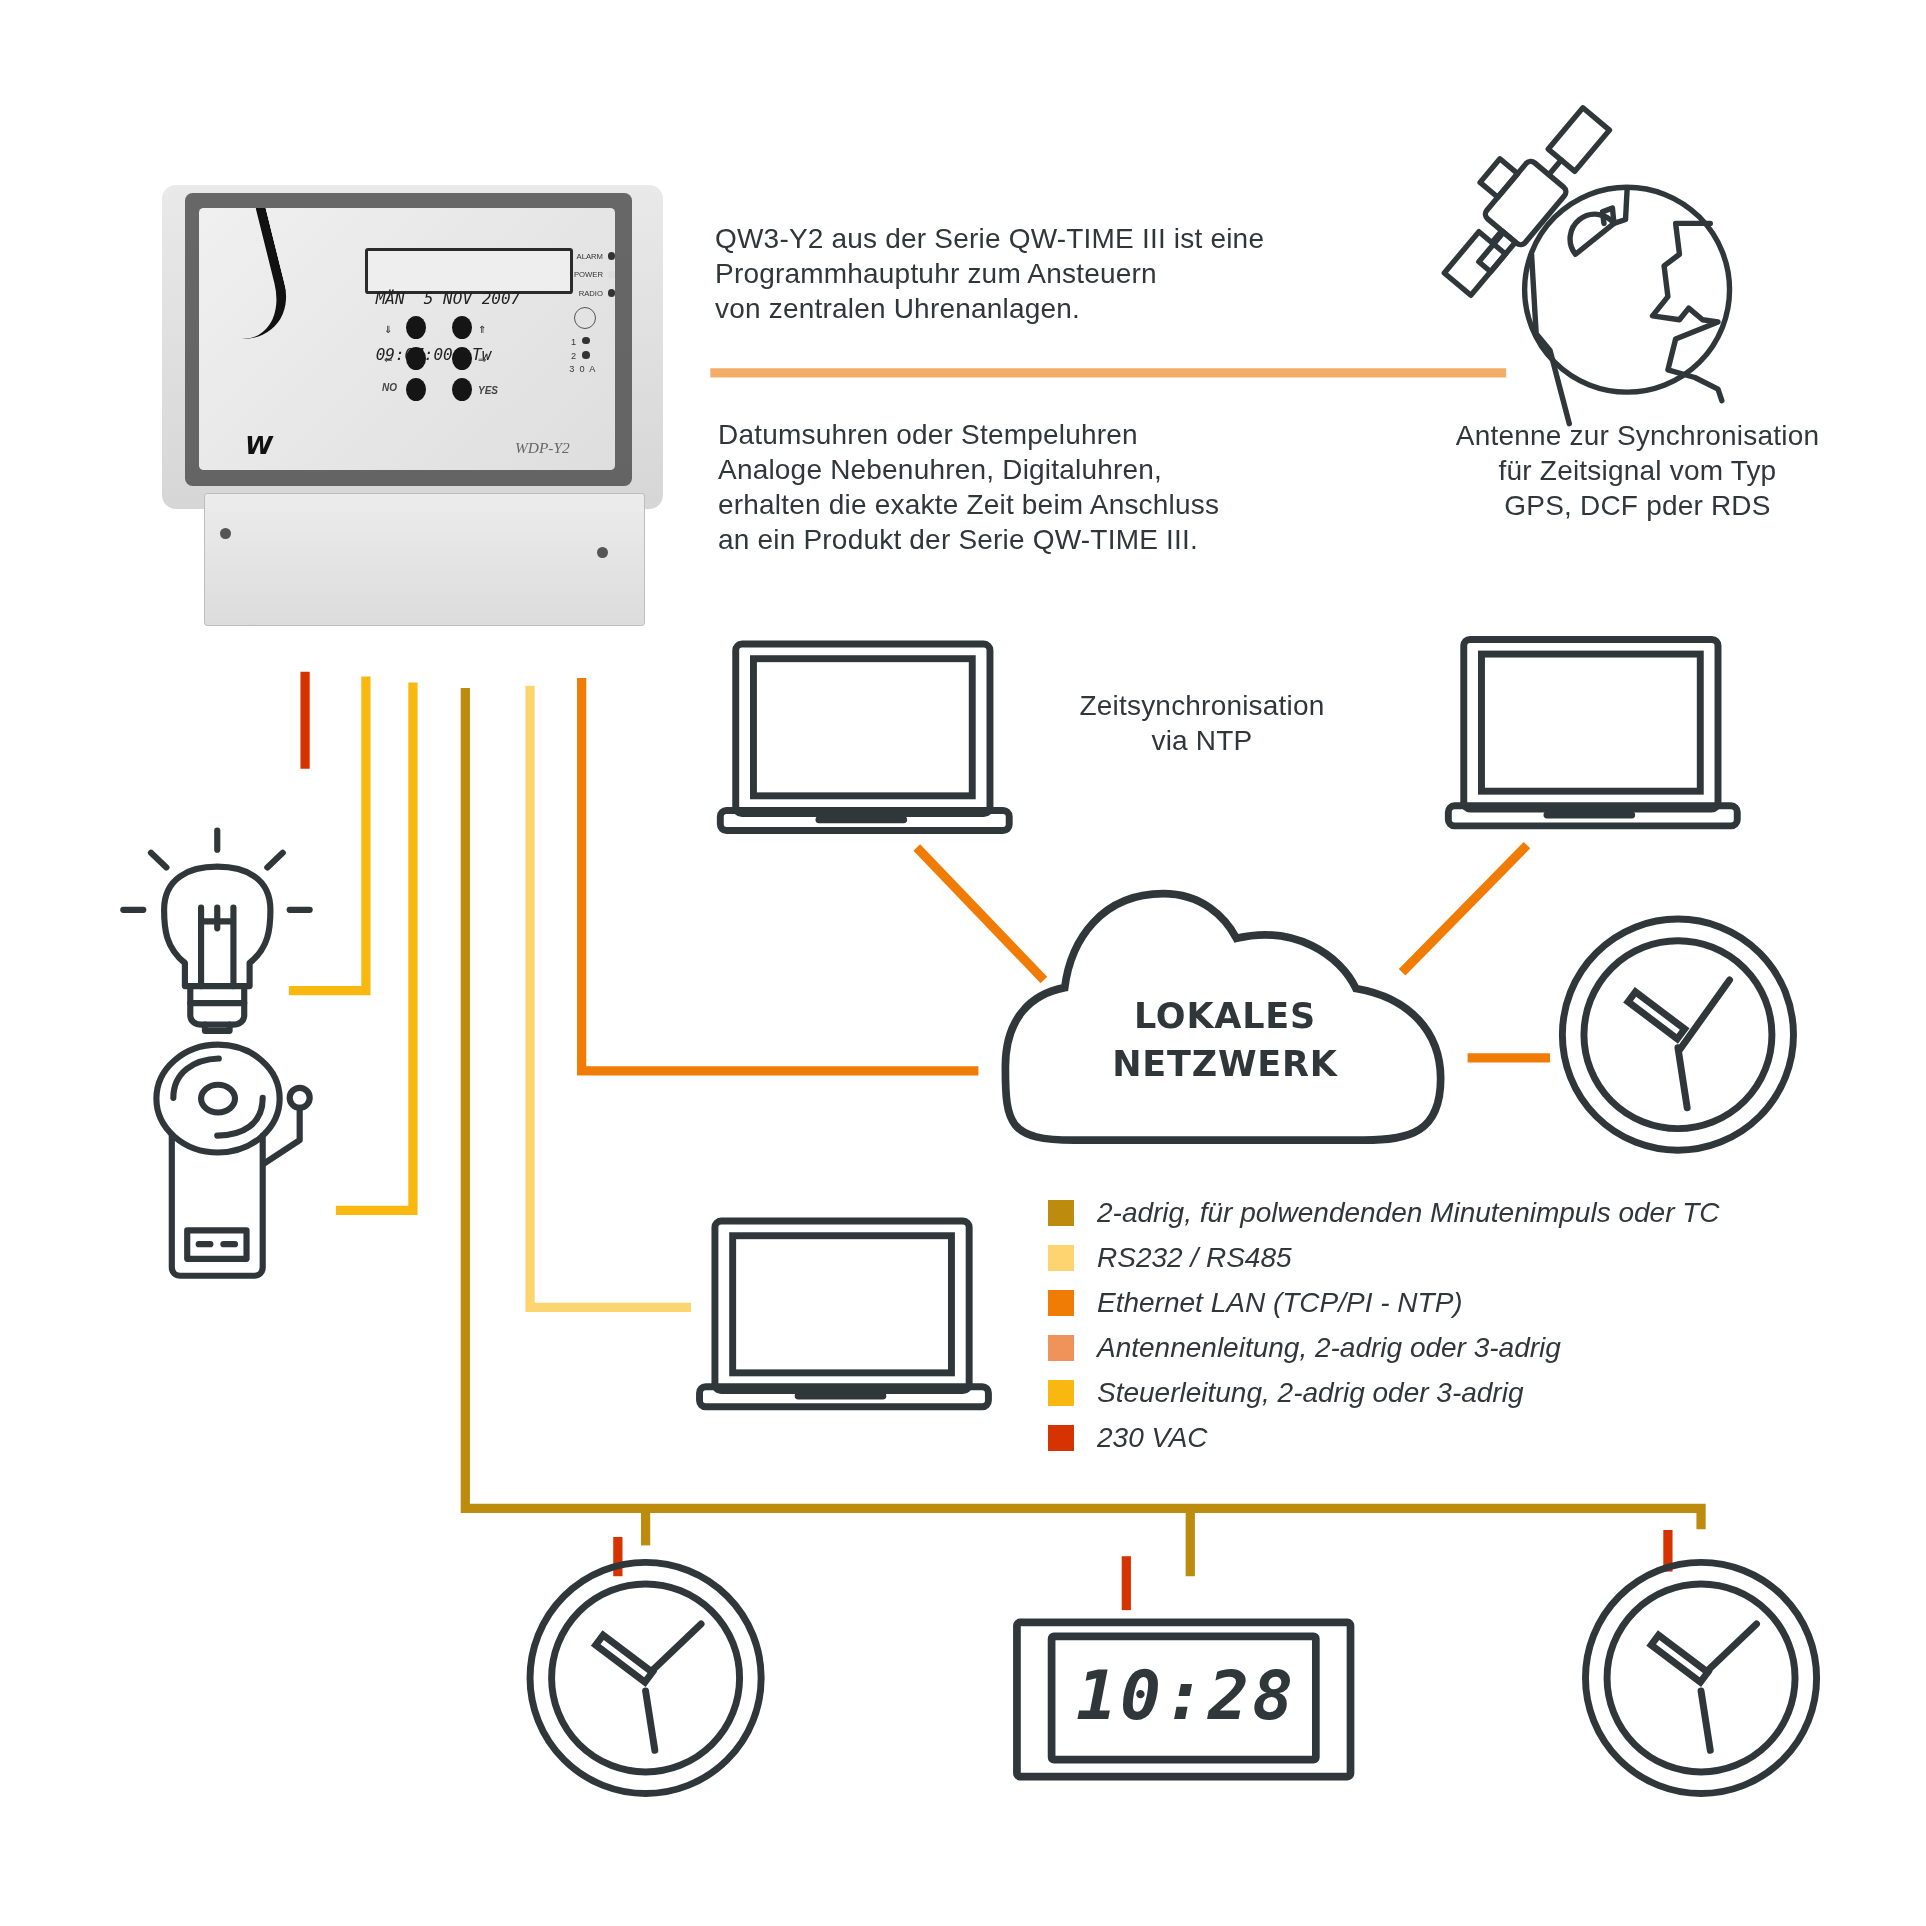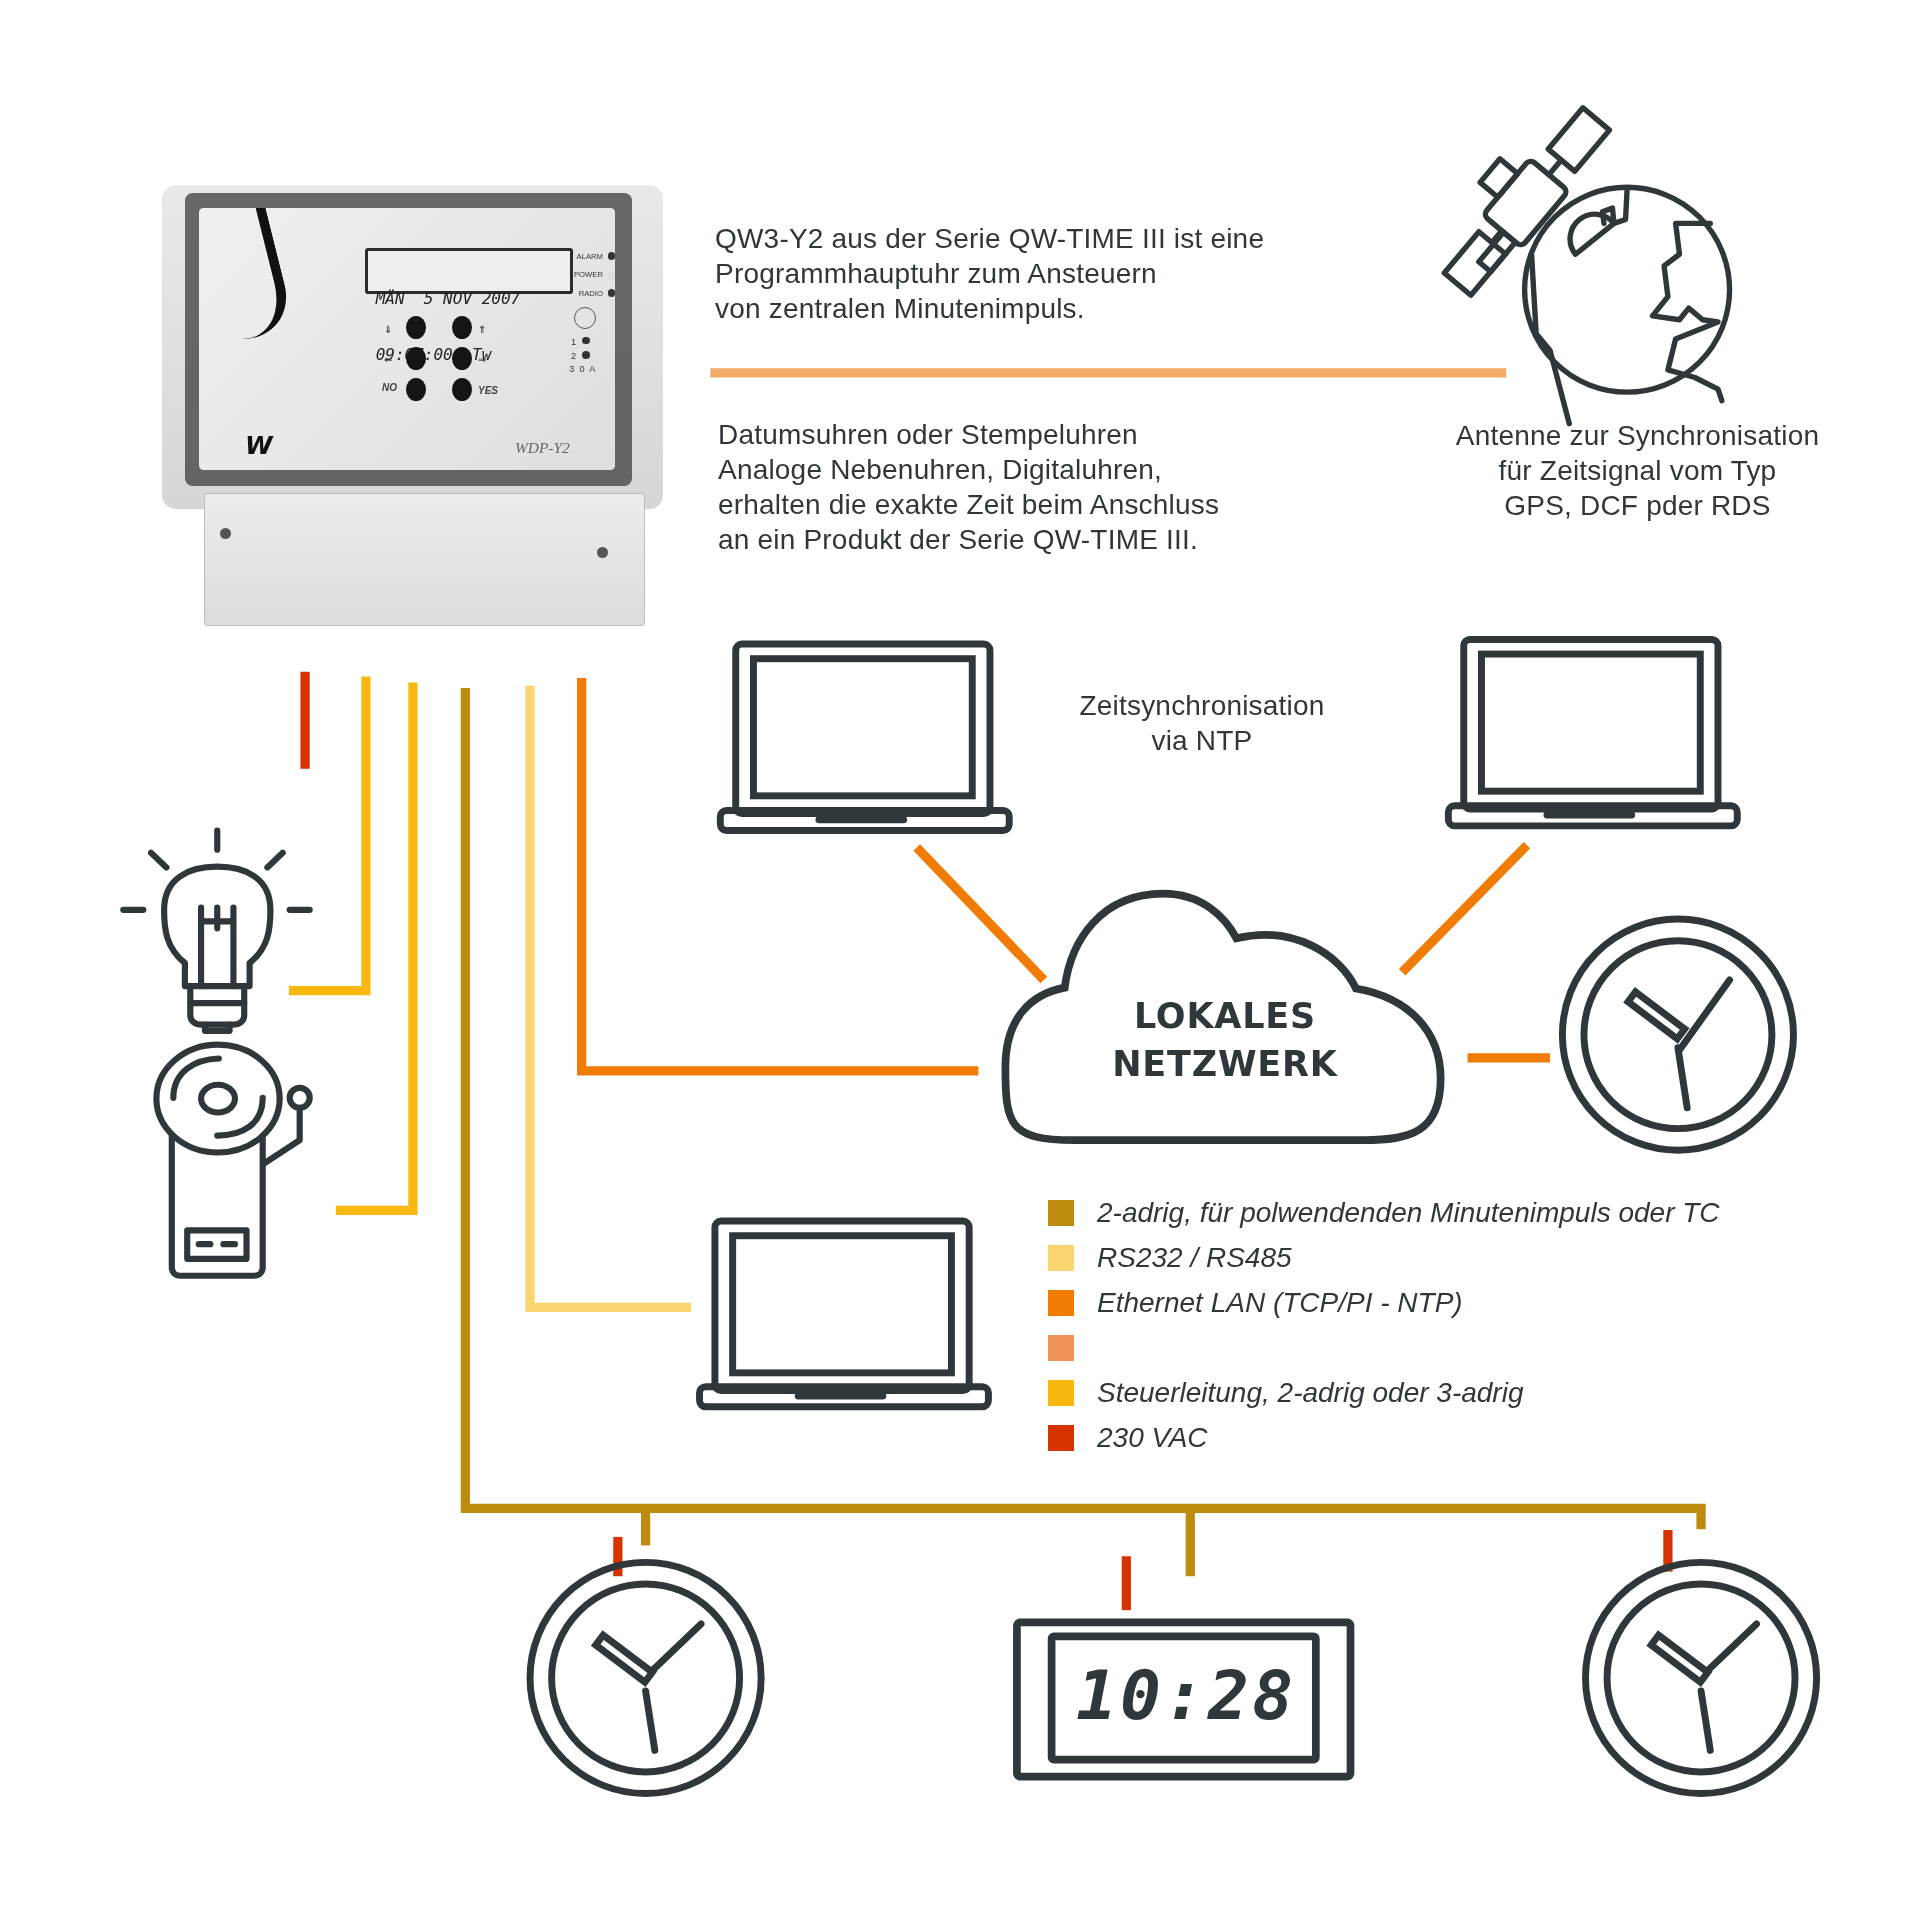--- a/index.html
+++ b/index.html
@@ -199,21 +199,21 @@
     <div class="abs logo" style="left:46px;top:223px;">W</div>
     <div class="abs model" style="left:316px;top:231px;font-family:Liberation Serif, serif;">WDP-Y2</div>
   </div>
   <div class="abs" style="left:58px;top:343px;width:10.8px;height:10.8px;border-radius:50%;background:#555;"></div>
   <div class="abs" style="left:435px;top:362px;width:10.8px;height:10.8px;border-radius:50%;background:#555;"></div>
 </div>
 
 <div class="abs txt" style="left:715px;top:221px;">
   <div>QW3-Y2 aus der Serie QW-TIME III ist eine</div>
   <div>Programmhauptuhr zum Ansteuern</div>
-  <div>von zentralen Minutenimpuls.</div>
+  <div>von zentralen Uhrenanlagen.</div>
 </div>
 
 <div class="abs txt" style="left:718px;top:417px;">
   <div>Datumsuhren oder Stempeluhren</div>
   <div>Analoge Nebenuhren, Digitaluhren,</div>
   <div>erhalten die exakte Zeit beim Anschluss</div>
   <div>an ein Produkt der Serie QW-TIME III.</div>
 </div>
 
 <div class="abs txt center" style="left:1410px;top:418px;width:455px;">
@@ -242,20 +242,21 @@
   <div class="legend-row">
     <span class="swatch" style="background:#fdd570"></span>
     <span class="legend-text">RS232 / RS485</span>
   </div>
   <div class="legend-row">
     <span class="swatch" style="background:#f07c06"></span>
     <span class="legend-text">Ethernet LAN (TCP/PI - NTP)</span>
   </div>
   <div class="legend-row">
     <span class="swatch" style="background:#ef935b"></span>
+    <span class="legend-text">Antennenleitung, 2-adrig oder 3-adrig</span>
   </div>
   <div class="legend-row">
     <span class="swatch" style="background:#f9b80f"></span>
     <span class="legend-text">Steuerleitung, 2-adrig oder 3-adrig</span>
   </div>
   <div class="legend-row">
     <span class="swatch" style="background:#d73300"></span>
     <span class="legend-text">230 VAC</span>
   </div>
 </div>

